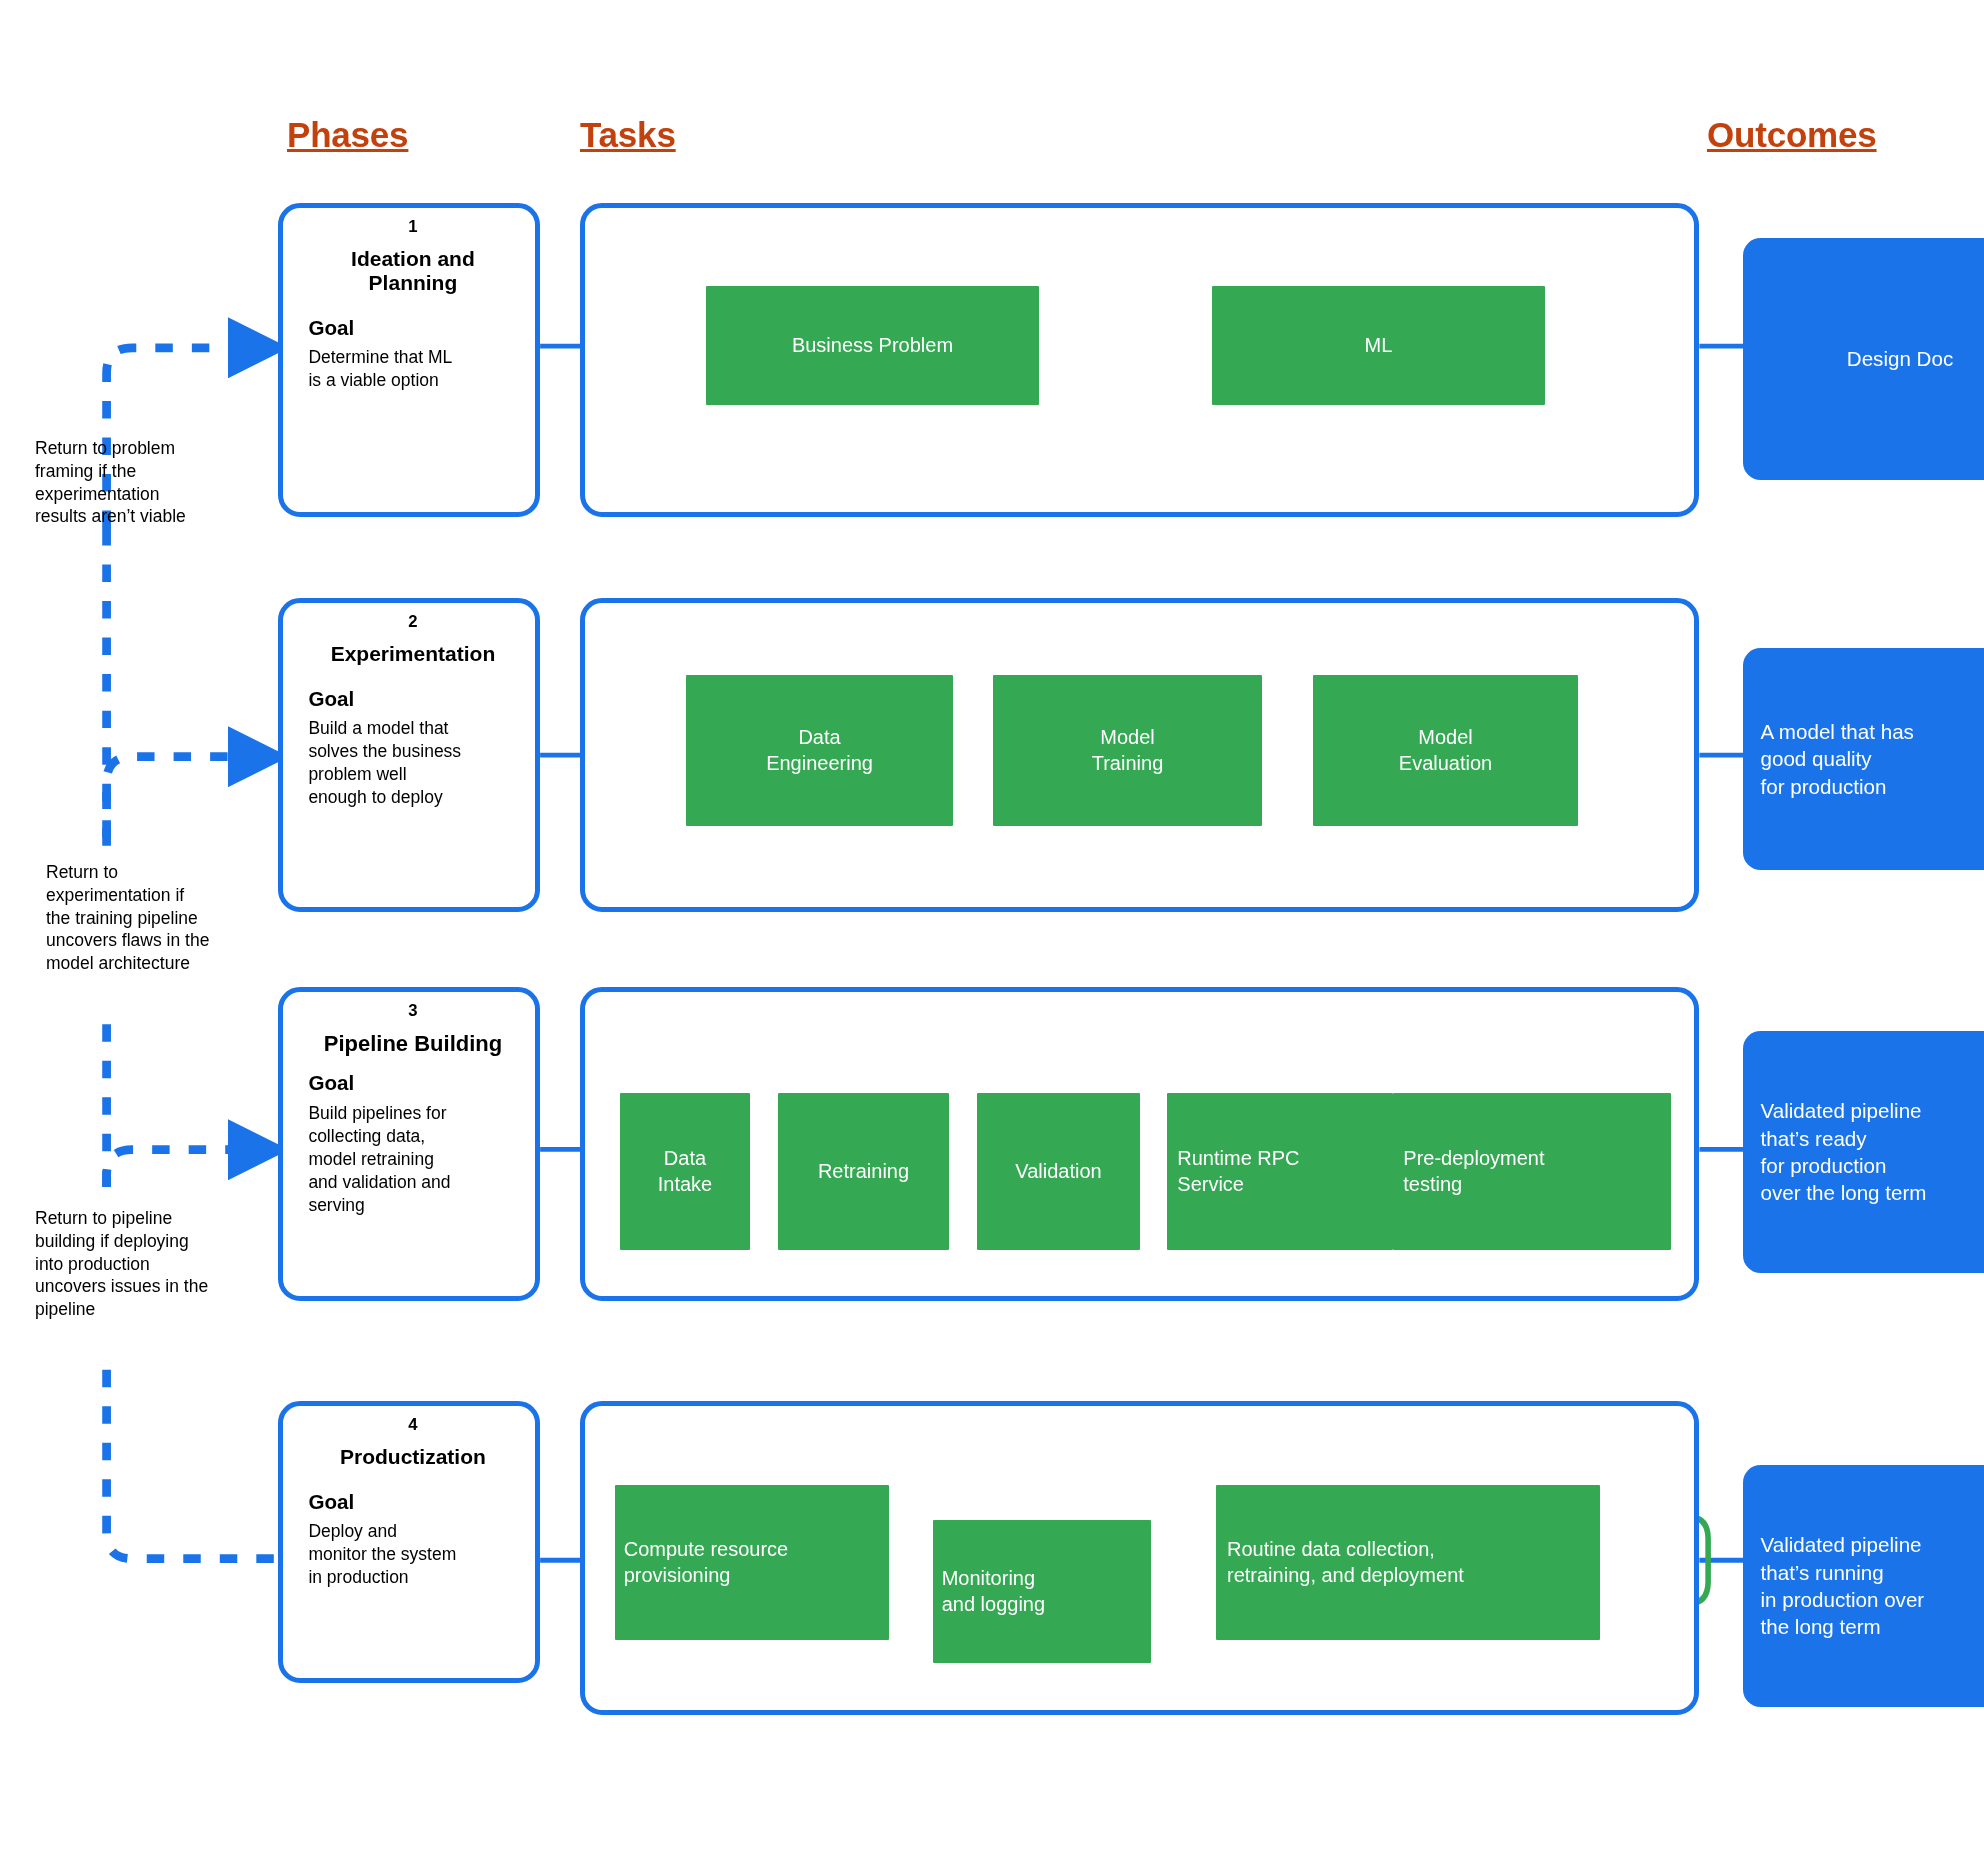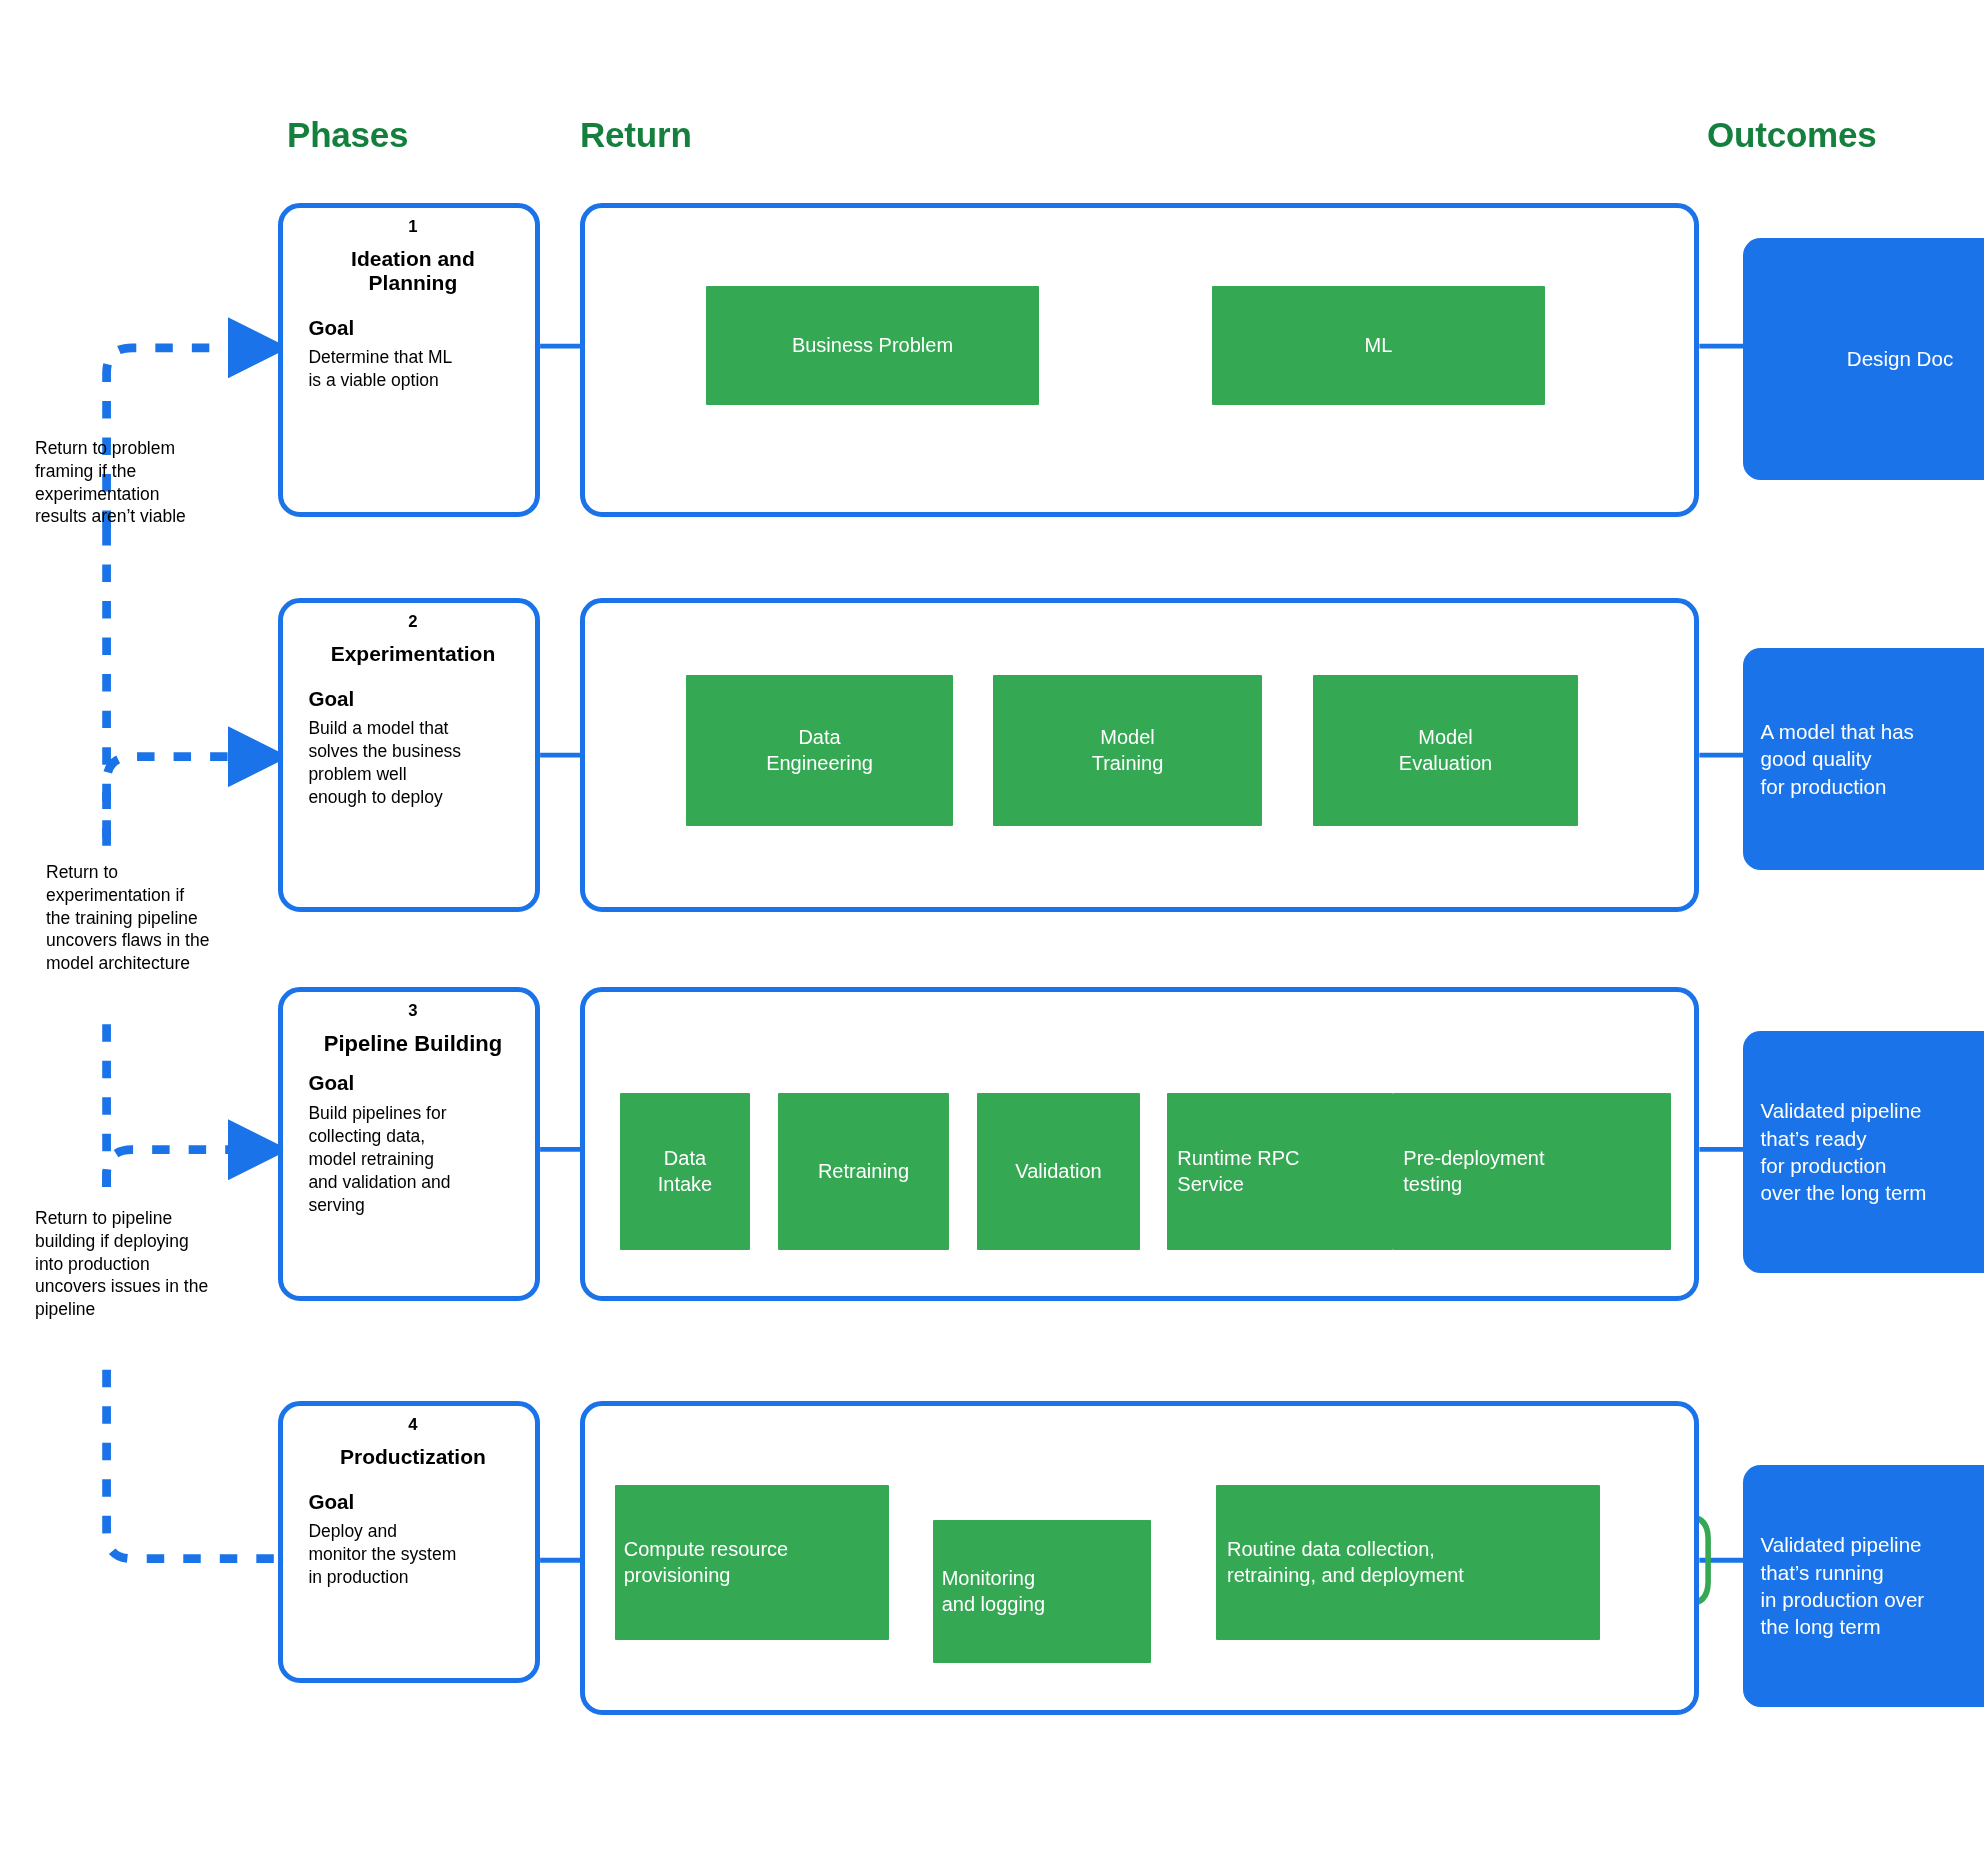--- a/index.html
+++ b/index.html
@@ -1,21 +1,21 @@
 <!DOCTYPE html>
 <html style="font-size:6.4px"><head>
 <meta charset="utf-8">
 <style>
   html,body{margin:0;padding:0;background:#ffffff;}
   body{font-family:"Liberation Sans","DejaVu Sans",sans-serif;}
   #stage{position:relative;width:2253px;height:1858px;background:#fff;overflow:hidden;}
   #wires{position:absolute;left:0;top:0;width:2253px;height:1858px;pointer-events:none;}
 
   
-  .colhead{position:absolute;font-weight:bold;color:#15803d;letter-spacing:-0.2px;}
+  .colhead{position:absolute;font-weight:bold;color:#c2410c;letter-spacing:-0.2px;text-decoration:underline;}
   #head-phases{left:287px;top:115px;font-size:35px;}
   #head-tasks{left:580px;top:115px;font-size:35px;}
   #head-outcomes{left:1707px;top:115px;font-size:35px;}
 
   
   .phase-card{position:absolute;box-sizing:border-box;border:5.6px solid #1a73e8;background:#fff;
               border-radius:22px;padding:10.3px 17.5px 10.3px 25.4px;}
   .p-num{font-size:16.7px;font-weight:bold;text-align:center;color:#000;line-height:1.1;}
   .p-title{font-size:21px;font-weight:bold;color:#000;text-align:center;line-height:1.16;margin-top:10.3px;}
   .p-goal-label{font-size:20.6px;font-weight:bold;color:#000000;margin-top:21.4px;line-height:1.1;}
@@ -107,21 +107,21 @@
       <path d="M268,2580 L268,2990"></path>
       <path d="M268,3450 L268,3860 Q268,3926 332,3926 L700,3926"></path>
     </g>
 
     <g stroke="#1a73e8" stroke-width="22" fill="none" stroke-dasharray="44 48">
       <path d="M5060,3930 L5330,3930 Q5394,3930 5394,3866 L5394,1966 Q5394,1902 5330,1902 L5180,1902" marker-end="url(#tri-blue)"></path>
     </g>
   </svg>
 
   <div class="colhead" id="head-phases">Phases</div>
-  <div class="colhead" id="head-tasks">Return</div>
+  <div class="colhead" id="head-tasks">Tasks</div>
   <div class="colhead" id="head-outcomes">Outcomes</div>
 
   <div class="phase-card" style="left:278px;top:203px;width:262px;height:314px;">
     <div class="p-num">1</div>
     <div class="p-title" style="white-space:pre-line;">Ideation and
 Planning</div>
     <div class="p-goal-label">Goal</div>
     <div class="p-goal-text" style="white-space:pre-line;">Determine that ML
 is a viable option</div>
   </div>

